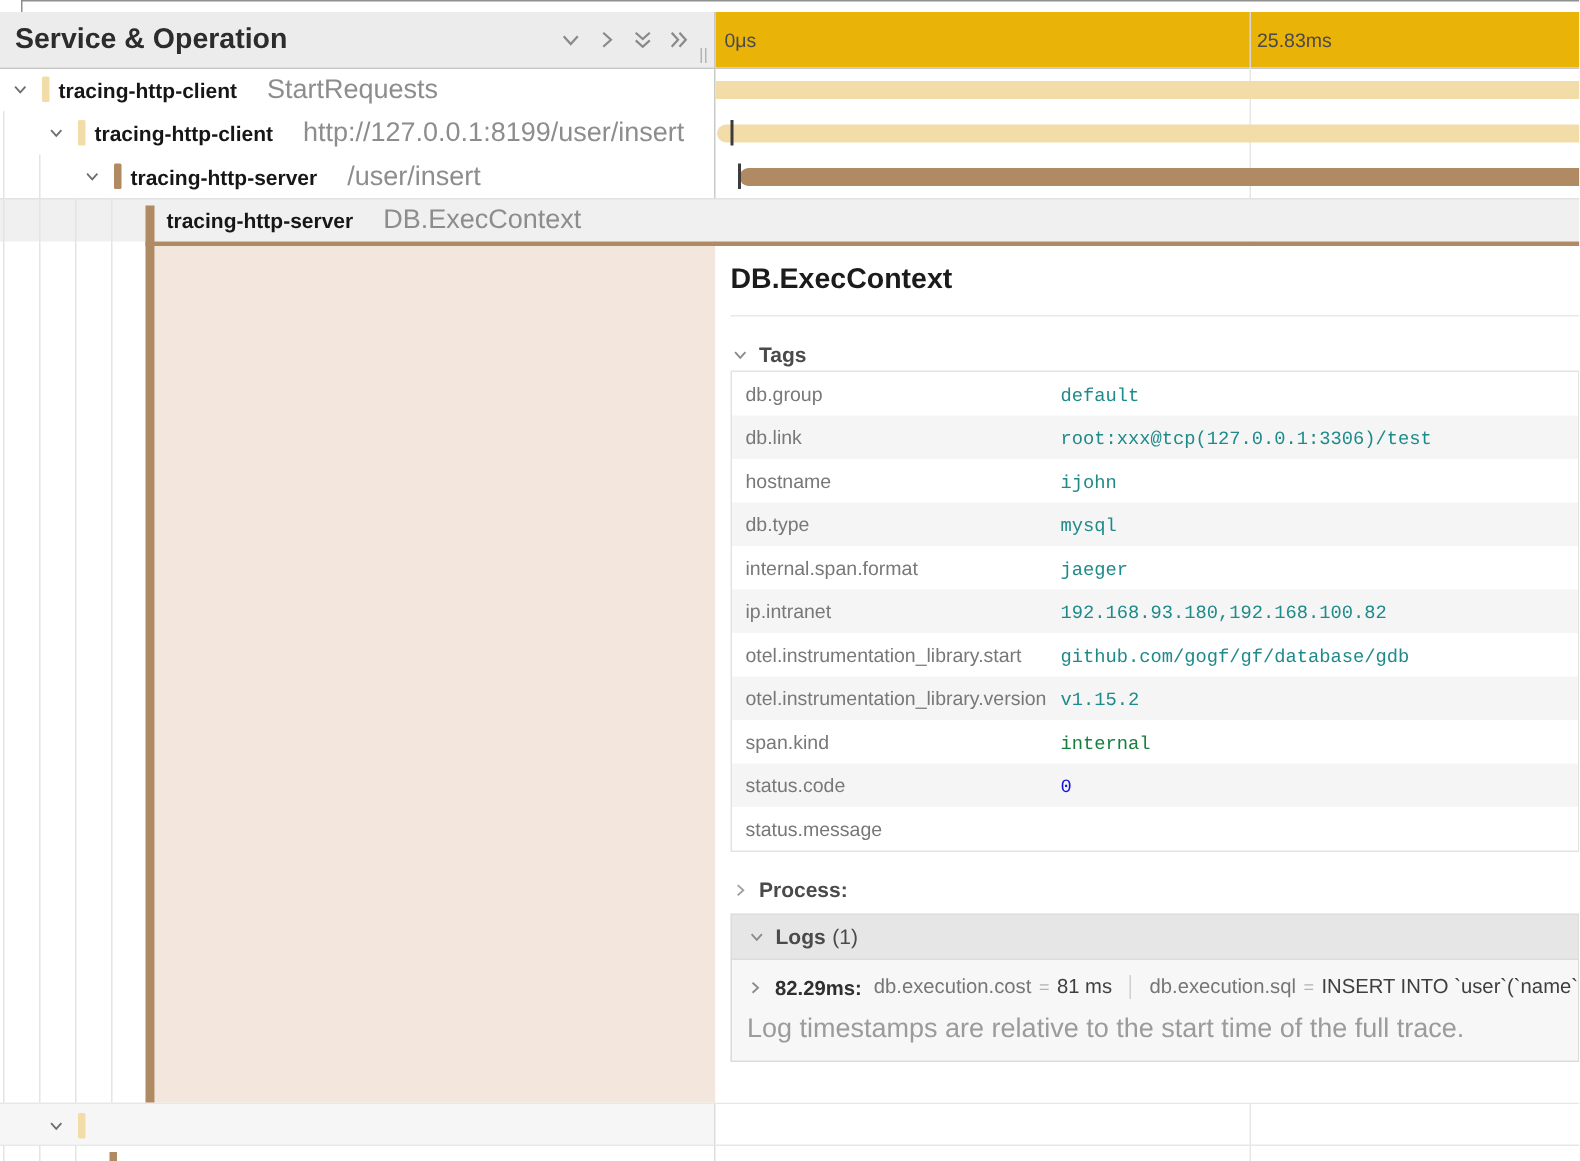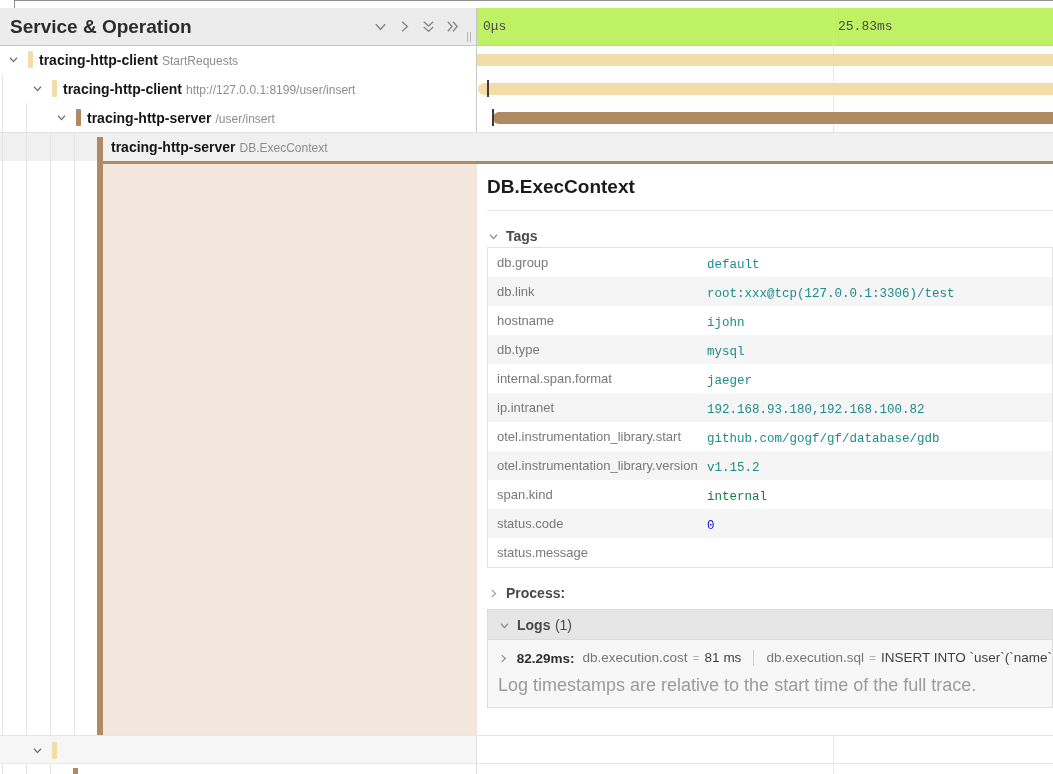--- a/index.html
+++ b/index.html
@@ -4,21 +4,21 @@
 <style>
   html,body{margin:0;padding:0;background:#fff;}
   .screen{position:relative;width:1053px;height:774px;background:#fff;overflow:hidden;
           font-family:"Liberation Sans",sans-serif;color:#222;}
   .abs{position:absolute;}
   
   #scrub-line{left:14px;right:0;top:0;height:1px;background:#8f8f8f;}
   #scrub-handle{left:14px;top:0;width:1px;height:8px;background:#8f8f8f;}
   
   #hdr-left{left:0;top:8px;width:476px;height:37px;background:#ececec;}
-  #hdr-right{left:477px;top:8px;width:576px;height:37px;background:#bef264;font-family:Liberation Mono, monospace;}
+  #hdr-right{left:477px;top:8px;width:576px;height:37px;background:#eab308;}
   #hdr-title{left:10px;top:0;line-height:37px;font-size:19px;font-weight:700;color:#2c2c2c;}
   #hdr-icons{right:16px;top:11px;display:flex;gap:9px;}
   #hdr-icons svg{display:block;cursor:pointer;}
   #grip{right:3px;bottom:3px;width:7px;height:10px;}
   #grip i{position:absolute;top:0;width:1px;height:10px;background:#b3b3b3;}
   #grip i.g1{left:1px}#grip i.g2{left:4px}
   .tick-label{top:0;line-height:37px;font-size:13px;color:#4a4a4a;}
   #tick-0{left:6px;}
   #tick-1{left:361px;}
   
@@ -31,21 +31,21 @@
   #grid-hdr{top:8px;height:37px;background:#d8d8d8;}
   #grid-rows{top:45px;height:116px;background:#e7e7e7;}
   #grid-bottom{top:736px;height:38px;background:#e7e7e7;}
   
   .trow-left{left:0;width:476px;height:29px;overflow:hidden;cursor:pointer;z-index:3;}
   .trow-right{left:477px;width:576px;height:29px;cursor:pointer;z-index:2;}
   .row-chevron{position:absolute;top:9px;}
   .swatch{position:absolute;top:6px;width:5px;height:17px;border-radius:1px;}
   .row-text{position:absolute;top:0;line-height:29px;white-space:nowrap;}
   .svc{font-size:14px;font-weight:700;color:#161616;}
-  .op{font-size:12px;color:#8d8d8d;margin-left:4px;}
+  .op{font-size:18px;color:#8d8d8d;margin-left:20px;}
   .bar{position:absolute;top:9px;height:12px;right:0;}
   .bar.rounded{border-radius:6px 0 0 6px;}
   .btick{position:absolute;top:6px;width:2px;height:17px;background:#3c3c3c;}
   #sel-row{left:0;right:0;top:132px;height:29px;background:#f0f0f0;border-top:1px solid #e2e2e2;box-sizing:border-box;z-index:1;}
   #bottom-row-left{left:0;top:736px;width:476px;height:27px;background:#f6f6f6;}
   #line-bottom-top{left:0;right:0;top:735px;background:#e7e7e7;}
   #line-bottom-bottom{left:0;right:0;top:763px;background:#e7e7e7;}
   
   .guide{width:1px;background:#e4e4e4;z-index:1;}
   #vbar{left:97px;top:137px;width:6px;height:598px;z-index:2;}

